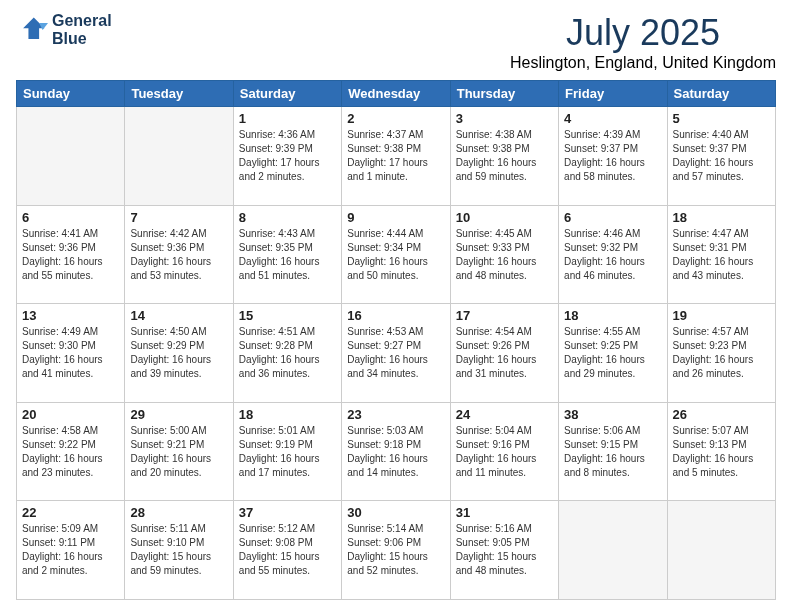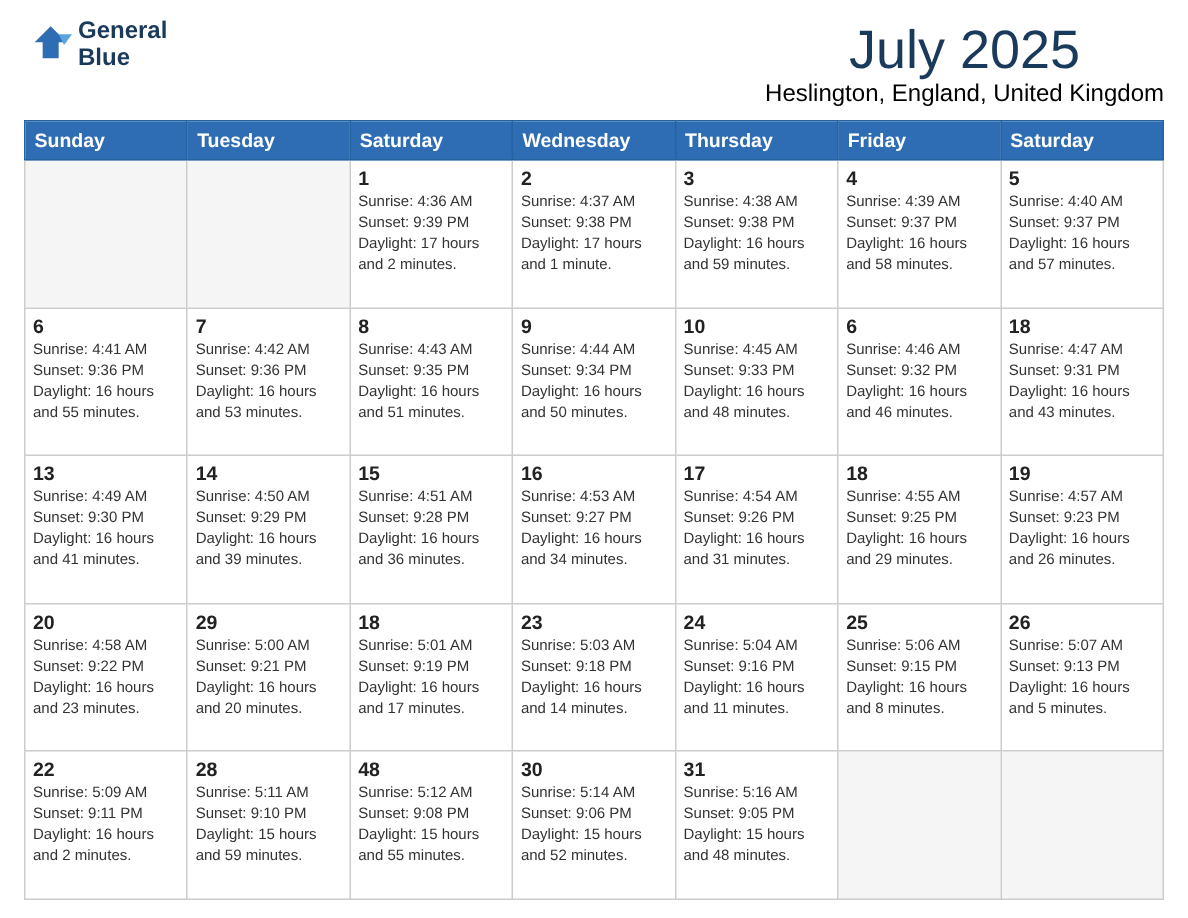--- a/index.html
+++ b/index.html
@@ -227,39 +227,39 @@
           </td>
           <td>
             <span class="day-number">23</span>
             <div class="day-info">Sunrise: 5:03 AM<br>Sunset: 9:18 PM<br>Daylight: 16 hours and 14 minutes.</div>
           </td>
           <td>
             <span class="day-number">24</span>
             <div class="day-info">Sunrise: 5:04 AM<br>Sunset: 9:16 PM<br>Daylight: 16 hours and 11 minutes.</div>
           </td>
           <td>
-            <span class="day-number">25</span>
+            <span class="day-number">38</span>
             <div class="day-info">Sunrise: 5:06 AM<br>Sunset: 9:15 PM<br>Daylight: 16 hours and 8 minutes.</div>
           </td>
           <td>
             <span class="day-number">26</span>
             <div class="day-info">Sunrise: 5:07 AM<br>Sunset: 9:13 PM<br>Daylight: 16 hours and 5 minutes.</div>
           </td>
         </tr>
         <tr>
           <td>
             <span class="day-number">22</span>
             <div class="day-info">Sunrise: 5:09 AM<br>Sunset: 9:11 PM<br>Daylight: 16 hours and 2 minutes.</div>
           </td>
           <td>
             <span class="day-number">28</span>
             <div class="day-info">Sunrise: 5:11 AM<br>Sunset: 9:10 PM<br>Daylight: 15 hours and 59 minutes.</div>
           </td>
           <td>
-            <span class="day-number">48</span>
+            <span class="day-number">37</span>
             <div class="day-info">Sunrise: 5:12 AM<br>Sunset: 9:08 PM<br>Daylight: 15 hours and 55 minutes.</div>
           </td>
           <td>
             <span class="day-number">30</span>
             <div class="day-info">Sunrise: 5:14 AM<br>Sunset: 9:06 PM<br>Daylight: 15 hours and 52 minutes.</div>
           </td>
           <td>
             <span class="day-number">31</span>
             <div class="day-info">Sunrise: 5:16 AM<br>Sunset: 9:05 PM<br>Daylight: 15 hours and 48 minutes.</div>
           </td>

